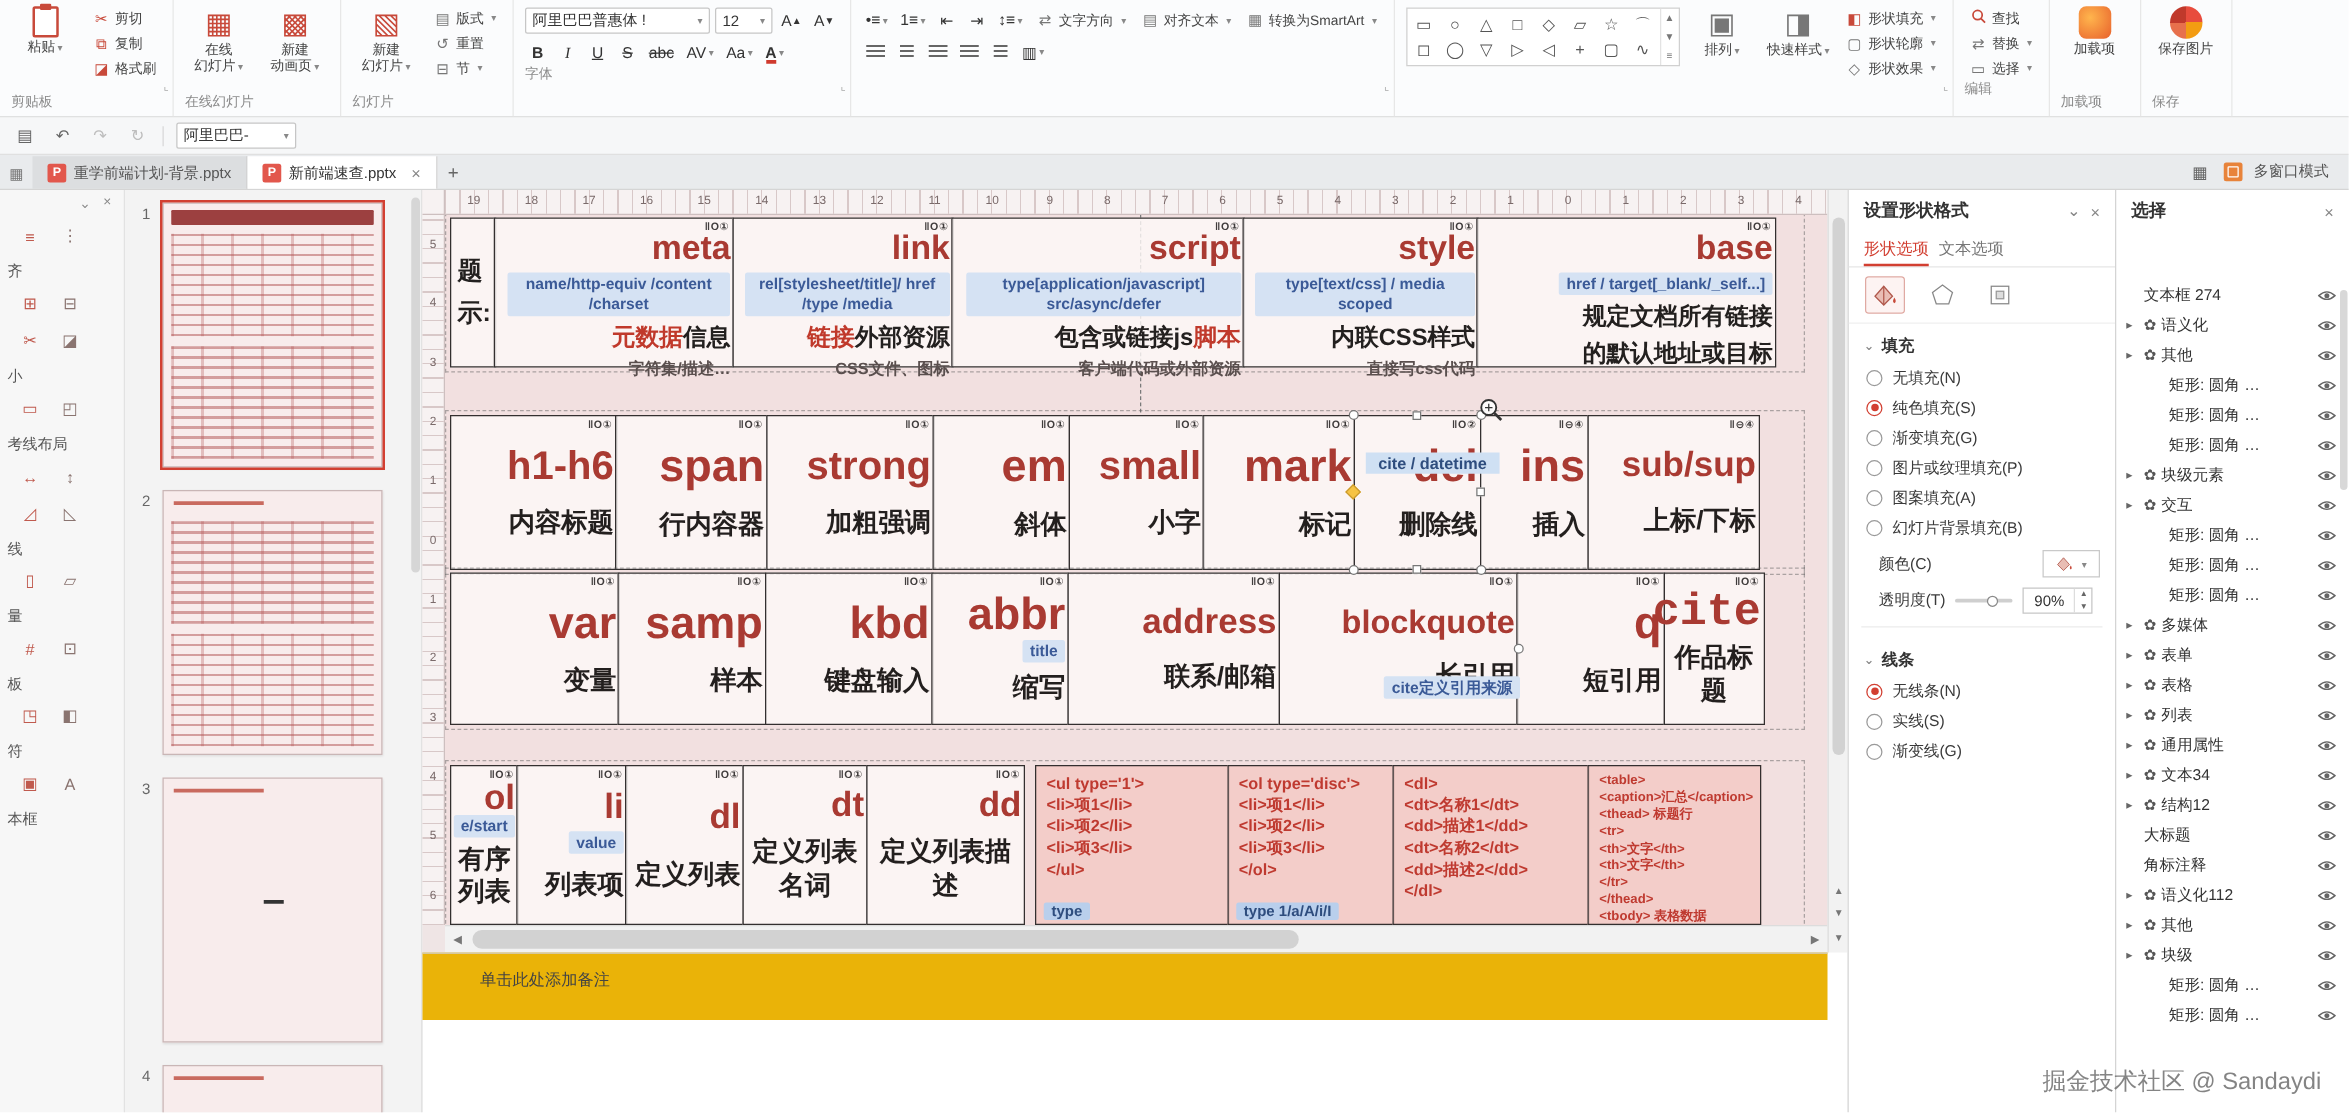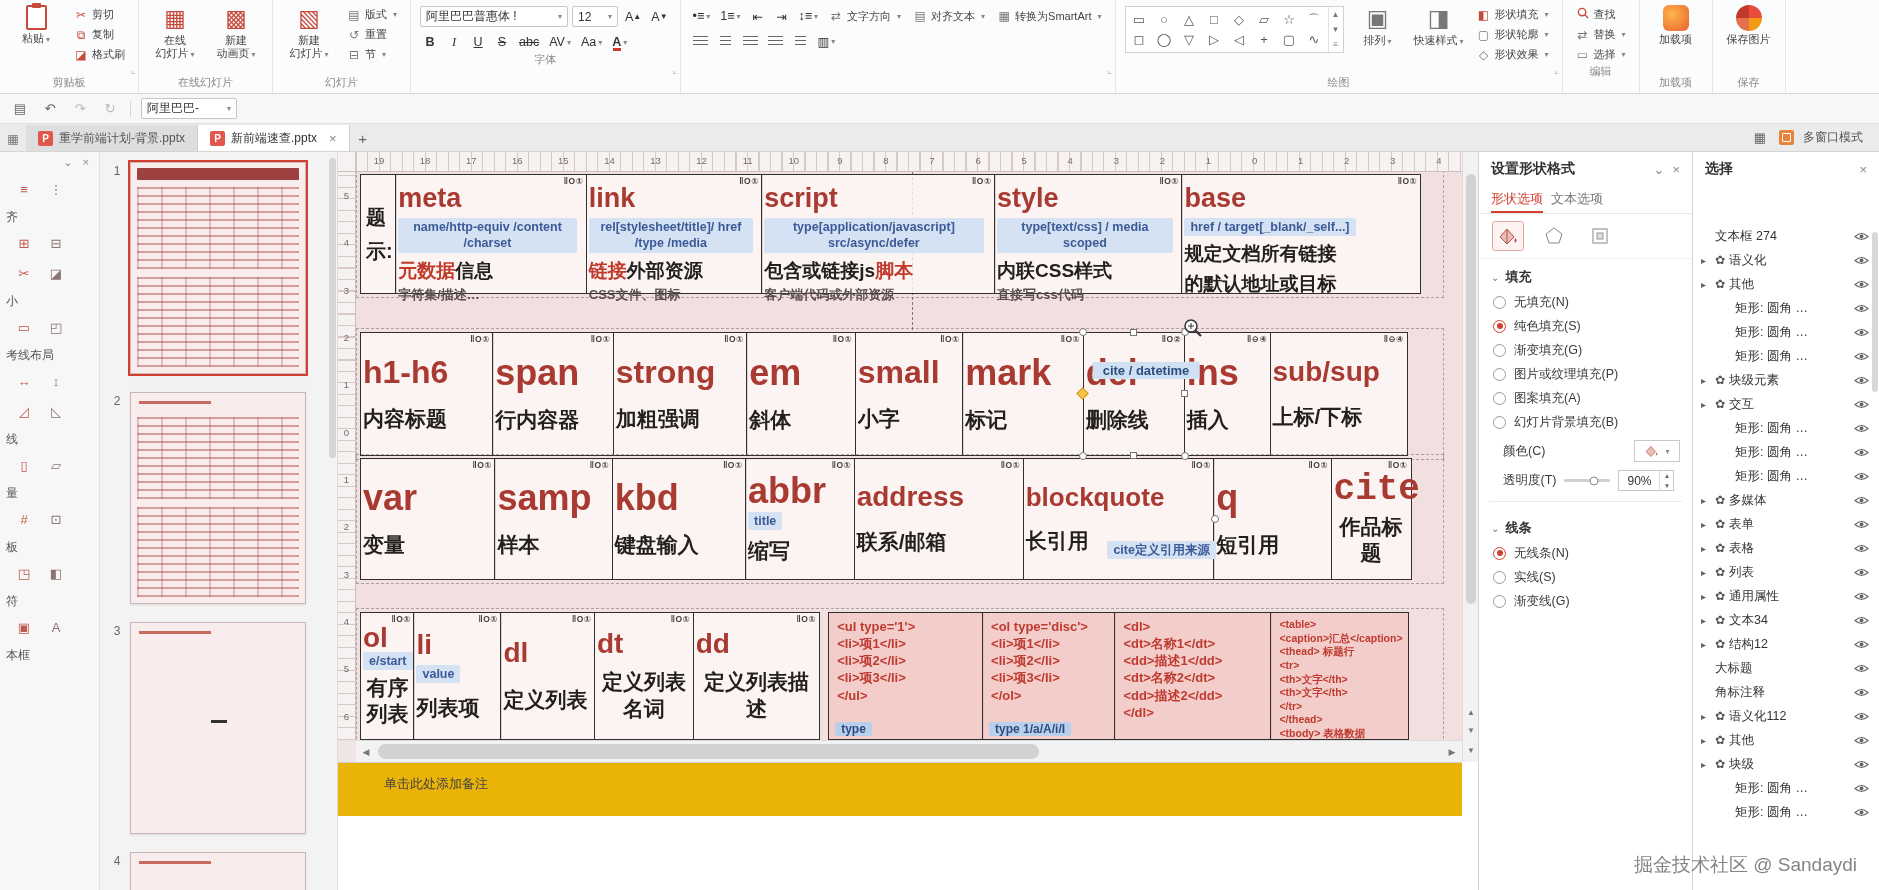--- a/index.html
+++ b/index.html
@@ -3,21 +3,21 @@
 <meta charset="utf-8">
 <style>
 *{box-sizing:border-box;margin:0;padding:0}
 html,body{width:1879px;height:890px;overflow:hidden;background:#fff;color:#333;
   font-family:"Liberation Sans","DejaVu Sans",sans-serif;position:relative}
 
 
 #ribbon{position:absolute;left:0;top:0;width:1879px;height:94px;background:#fbfcfd;border-bottom:1px solid #d8d8d8;display:flex}
 .rg{display:flex;flex-direction:column;border-right:1px solid #e7e7e7;padding:3px 9px 0;position:relative;flex:0 0 auto}
 .rg-body{flex:1;display:flex;gap:7px;align-items:flex-start}
-.rg-cap{height:18px;font-size:11px;color:#8a8a8a;text-align:center;line-height:15px}
+.rg-cap{height:18px;font-size:11px;color:#8a8a8a;text-align:left;line-height:15px}
 .launch{position:absolute;right:3px;bottom:18px;font-size:9px;color:#aaa}
 .bigbtn{width:54px;display:flex;flex-direction:column;align-items:center;gap:2px;padding-top:2px;border-radius:3px}
 .bigbtn .bicon{width:30px;height:27px;display:flex;align-items:center;justify-content:center;font-size:23px;color:#c8493a}
 .bigbtn .blabel{font-size:11px;color:#444;text-align:center;line-height:13px}
 .dd{font-size:8px;color:#888;margin-left:2px}
 .scol{display:flex;flex-direction:column;gap:1px;padding-top:2px}
 .sbtn{display:flex;align-items:center;gap:4px;font-size:11px;color:#444;height:19px;padding:0 4px;border-radius:2px;white-space:nowrap}
 .sbtn .ic{font-size:12px;color:#c8493a;width:14px;text-align:center}
 .sbtn .ic.gray{color:#777}
 .icon-clipboard{width:21px;height:25px;border:2px solid #c8493a;border-radius:2px;position:relative;background:#fff}
@@ -87,21 +87,21 @@
 #hruler{position:absolute;left:18px;top:0;right:0;height:20px;background:#f7f2f2;border-bottom:1px solid #cdbfbf;display:flex;
  background-image:repeating-linear-gradient(90deg,#d8c8c8 0 1px,transparent 1px 11.5px)}
 #hruler span{flex:1;font-size:9.5px;color:#7a6a6a;text-align:center;line-height:17px}
 #vruler{position:absolute;left:0;top:20px;width:18px;bottom:22px;background:#f7f2f2;border-right:1px solid #cdbfbf;display:flex;flex-direction:column;
  background-image:repeating-linear-gradient(0deg,#d8c8c8 0 1px,transparent 1px 11.5px)}
 #vruler span{flex:1;font-size:9.5px;color:#7a6a6a;display:flex;align-items:center;justify-content:center}
 #slide{position:absolute;left:18px;top:20px;right:0;bottom:22px;background:#f2e0e0;overflow:hidden}
 #vguide{position:absolute;left:556px;top:0;height:158px;border-left:1.5px dashed #7a7a7a}
 .grow{position:absolute;left:4px;right:22px;display:flex;outline:1.4px dashed rgba(100,100,100,.5);outline-offset:3px}
 .gcell{position:relative;border:1.6px solid #332f2f;background:rgba(253,248,247,.82);
- display:flex;flex-direction:column;align-items:flex-start;justify-content:space-evenly;padding:6px 2px;overflow:visible}
+ display:flex;flex-direction:column;align-items:flex-end;justify-content:space-evenly;padding:6px 2px;overflow:visible}
 .gcell+.gcell{margin-left:-1.6px}
 .badge{position:absolute;top:1px;right:3px;font-size:8.5px;color:#403c3c;letter-spacing:.5px;font-weight:bold}
 .tagname{font-weight:bold;color:#a93a32;line-height:1;white-space:nowrap}
 .tdesc{font-weight:bold;color:#231f1e;font-size:21px;text-align:center;line-height:1.25}
 .chip,.attrchip{background:#d5e2f3;color:#3b5a97;font-weight:bold;border-radius:2px;padding:1px 6px;font-size:12.5px;line-height:1.3;text-align:center}
 .inchip{margin-top:-6px}
 .ovchip{position:absolute;right:-2px;bottom:20px;z-index:3;white-space:nowrap}
 .gcell.r1{justify-content:flex-start}
 .t1tag{font-size:27px;margin-top:4px}
 .attrchip{margin-top:6px;max-width:96%}
@@ -364,21 +364,20 @@
             <span>形状轮廓</span>
             <span class="dd">▾</span>
           </div>
         <div class="sbtn">
             <span class="ic gray">◇</span>
             <span>形状效果</span>
             <span class="dd">▾</span>
           </div>
       </div>
     </div>
-    <div class="rg-cap">绘图</div>
     <span class="launch">⌞</span>
   </div>
 
   <div class="rg">
     <div class="scol">
       <div class="sbtn">
           <span class="ic"><svg width="12" height="12" viewBox="0 0 13 13">
               <circle cx="5.5" cy="5.5" r="4" fill="none" stroke="#c8493a" stroke-width="1.5"></circle>
               <line x1="8.5" y1="8.5" x2="12" y2="12" stroke="#c8493a" stroke-width="1.5"></line>
             </svg></span>

